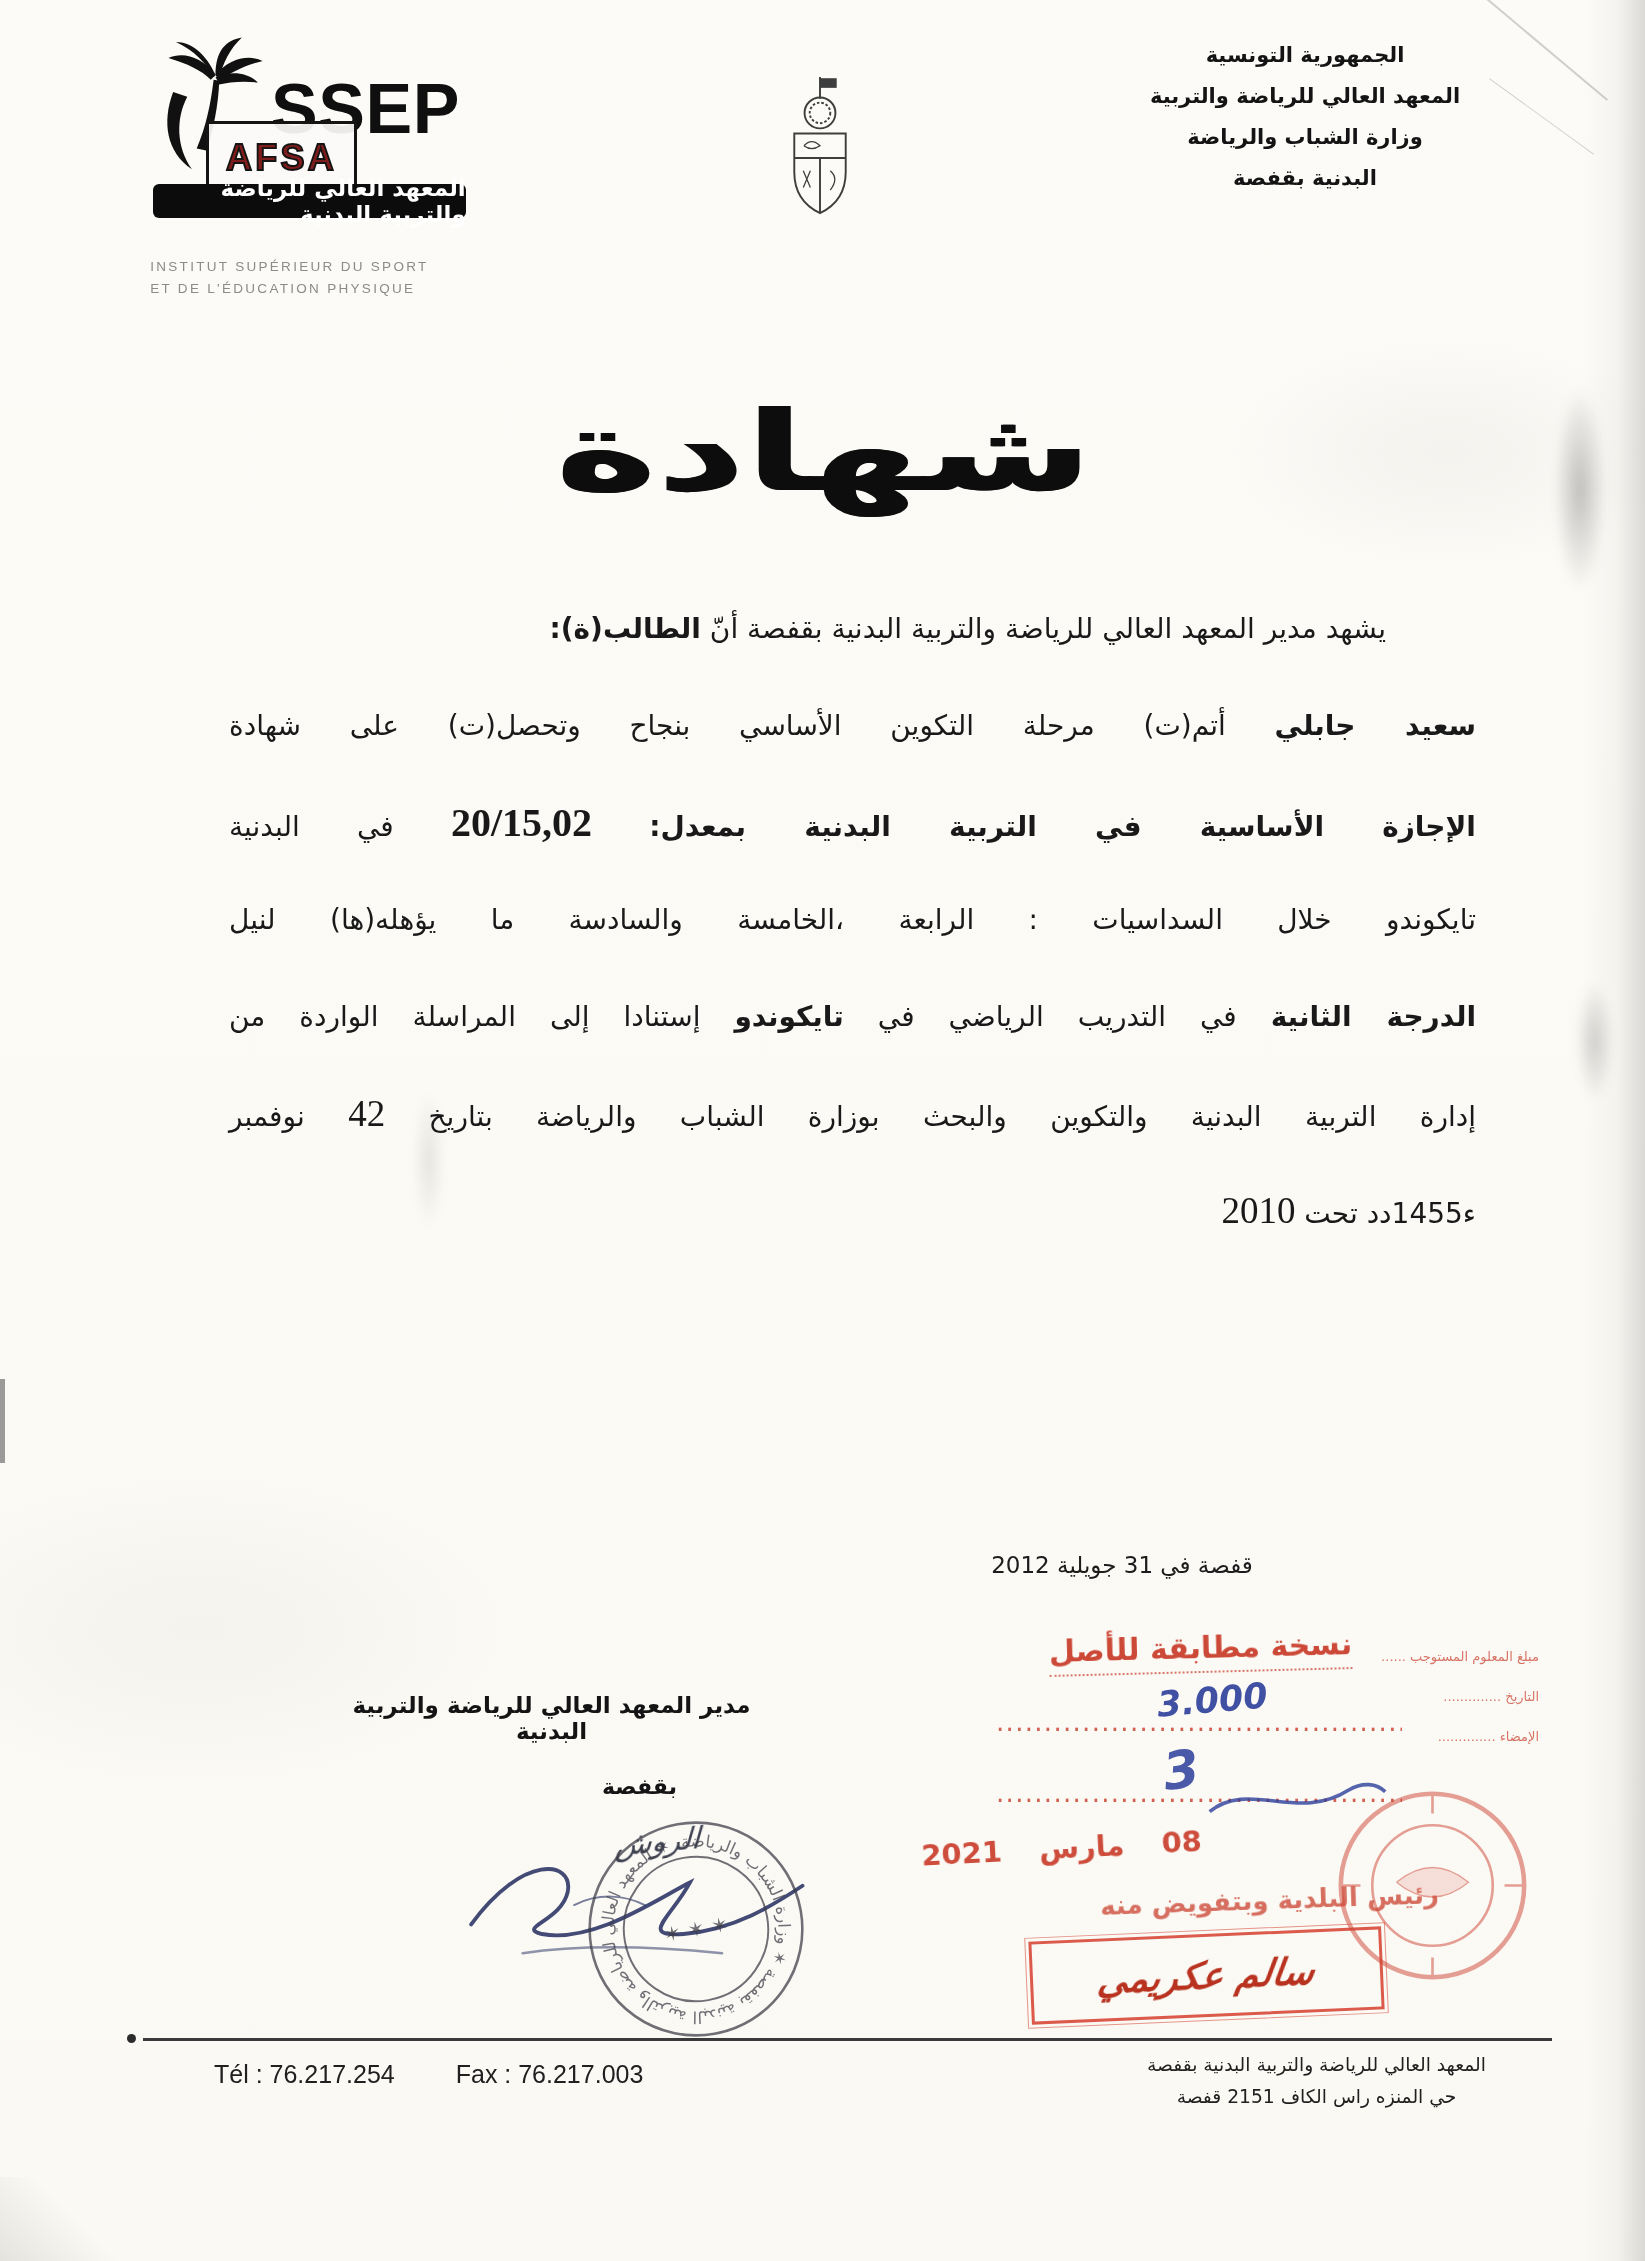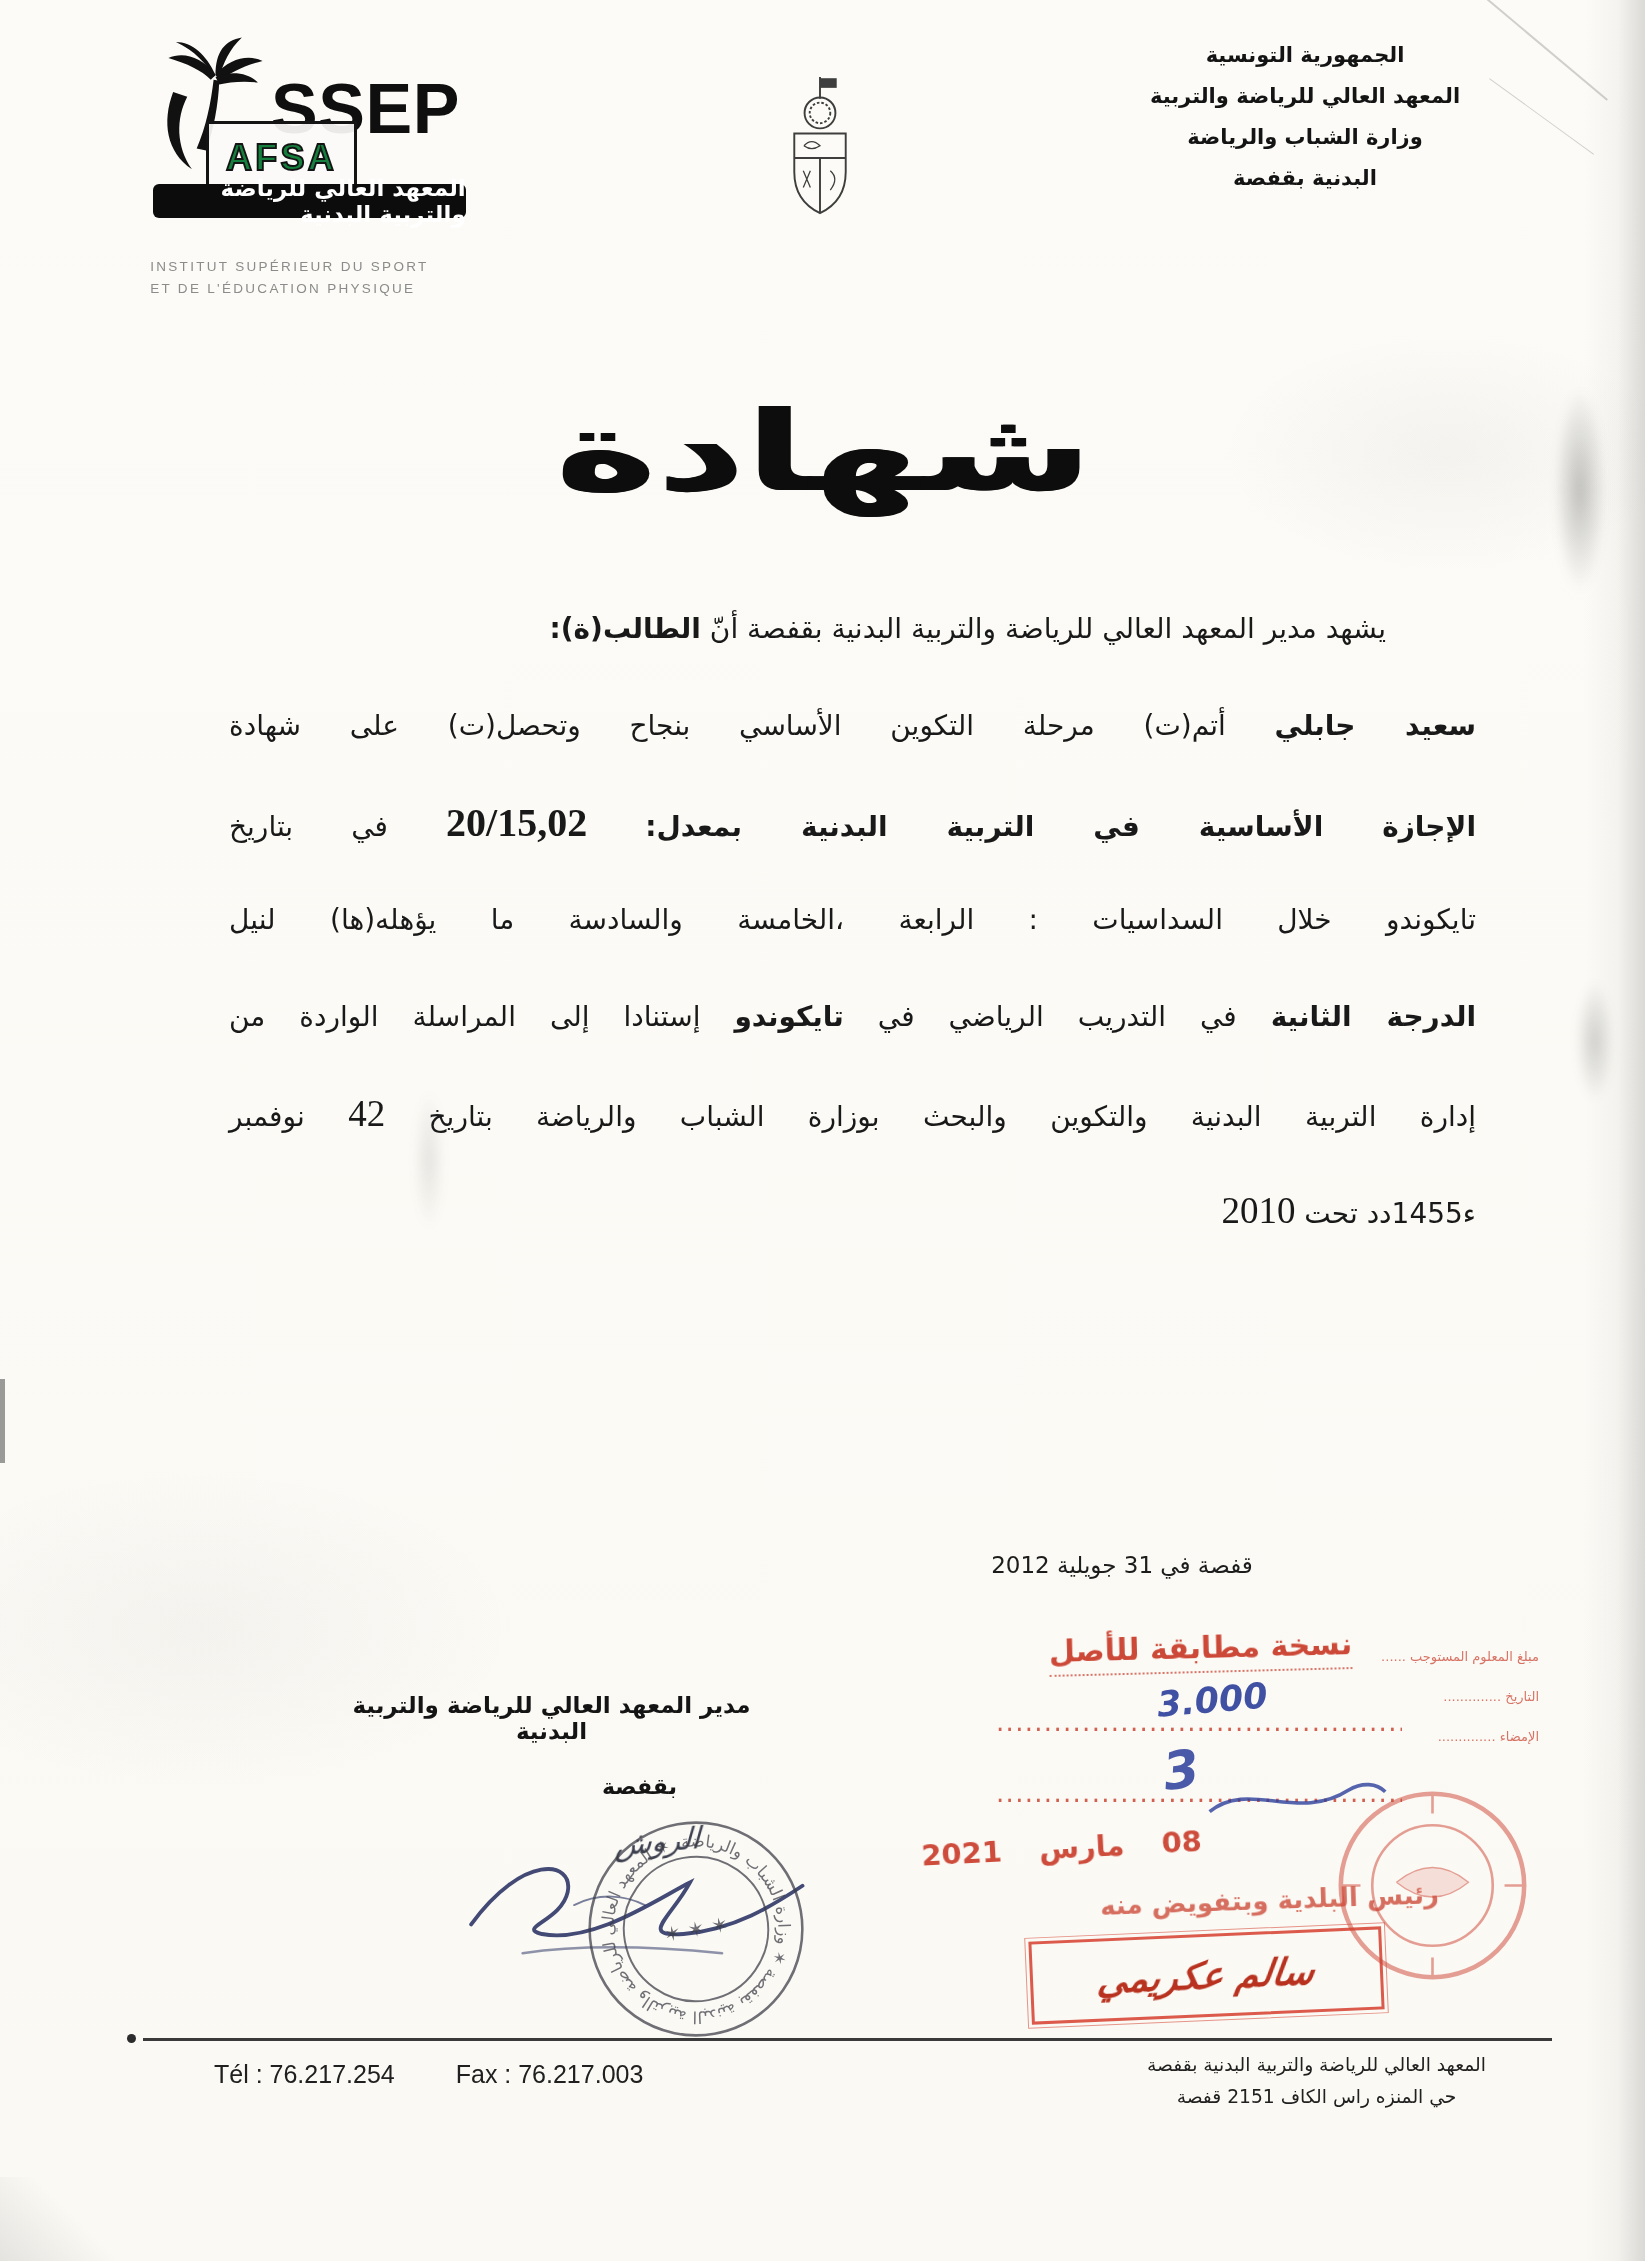--- a/index.html
+++ b/index.html
@@ -34,21 +34,21 @@
 
   
   .logo { position:absolute; left:145px; top:29px; width:351px; height:222px; }
   .logo-palm { position:absolute; left:14px; top:5.2px; width:113px; height:148px; }
   .logo-acronym { position:absolute; left:126px; top:40px;
     font-family:"Liberation Sans", sans-serif; font-weight:900; font-size:70px; color:#0f0f0f; letter-spacing:0.6px; }
   .logo-afsa { position:absolute; left:61px; top:92px; width:151px; height:74px;
     border:3.2px solid #141414; background:rgba(251,250,247,.93);
     display:flex; align-items:center; justify-content:center;
     font-family:"Liberation Sans", sans-serif; font-weight:900; font-size:36px; letter-spacing:3.2px;
-    color:#15803d; -webkit-text-stroke:1.9px #141414; }
+    color:#7f1d1d; -webkit-text-stroke:1.9px #141414; }
   .logo-arbar { position:absolute; left:7.7px; top:155px; width:313px; height:34px; background:#0c0c0c;
     color:#fff; direction:rtl; display:flex; align-items:center; justify-content:center;
     font-size:23px; font-weight:700;border-radius:6px; }
   .logo-fr { position:absolute; left:5.2px; top:195px; width:342px;
     font-family:"Liberation Sans", sans-serif; font-size:13.5px; letter-spacing:2.3px;
     color:#8b8b8b; line-height:22px; white-space:nowrap;margin-top:32px; }
 
   .emblem { position:absolute; left:775px; top:72px; width:90px; height:150px; opacity:.9; }
 
   .hdr-right { position:absolute; left:1102px; top:35px; width:406px; text-align:center;
@@ -190,21 +190,21 @@
       <span class="seg">يشهد مدير المعهد العالي للرياضة والتربية البدنية بقفصة أنّ</span>
       <span class="seg b">الطالب(ة):</span>
     </div>
     <div class="ln">
       <span class="seg b">سعيد جابلي</span>
       <span class="seg">أتم(ت) مرحلة التكوين الأساسي بنجاح وتحصل(ت) على شهادة</span>
     </div>
     <div class="ln">
       <span class="seg b">الإجازة الأساسية في التربية البدنية بمعدل:</span>
       <span class="grade">20/15,02</span>
-      <span class="seg">في بتاريخ</span>
+      <span class="seg">في البدنية</span>
     </div>
     <div class="ln">تايكوندو خلال السداسيات : الرابعة ،الخامسة والسادسة ما يؤهله(ها) لنيل</div>
     <div class="ln">
       <span class="seg b">الدرجة الثانية</span>
       <span class="seg">في التدريب الرياضي في</span>
       <span class="seg b">تايكوندو</span>
       <span class="seg">إستنادا إلى المراسلة الواردة من</span>
     </div>
     <div class="ln">
       <span class="seg">إدارة التربية البدنية والتكوين والبحث بوزارة الشباب والرياضة بتاريخ</span>

